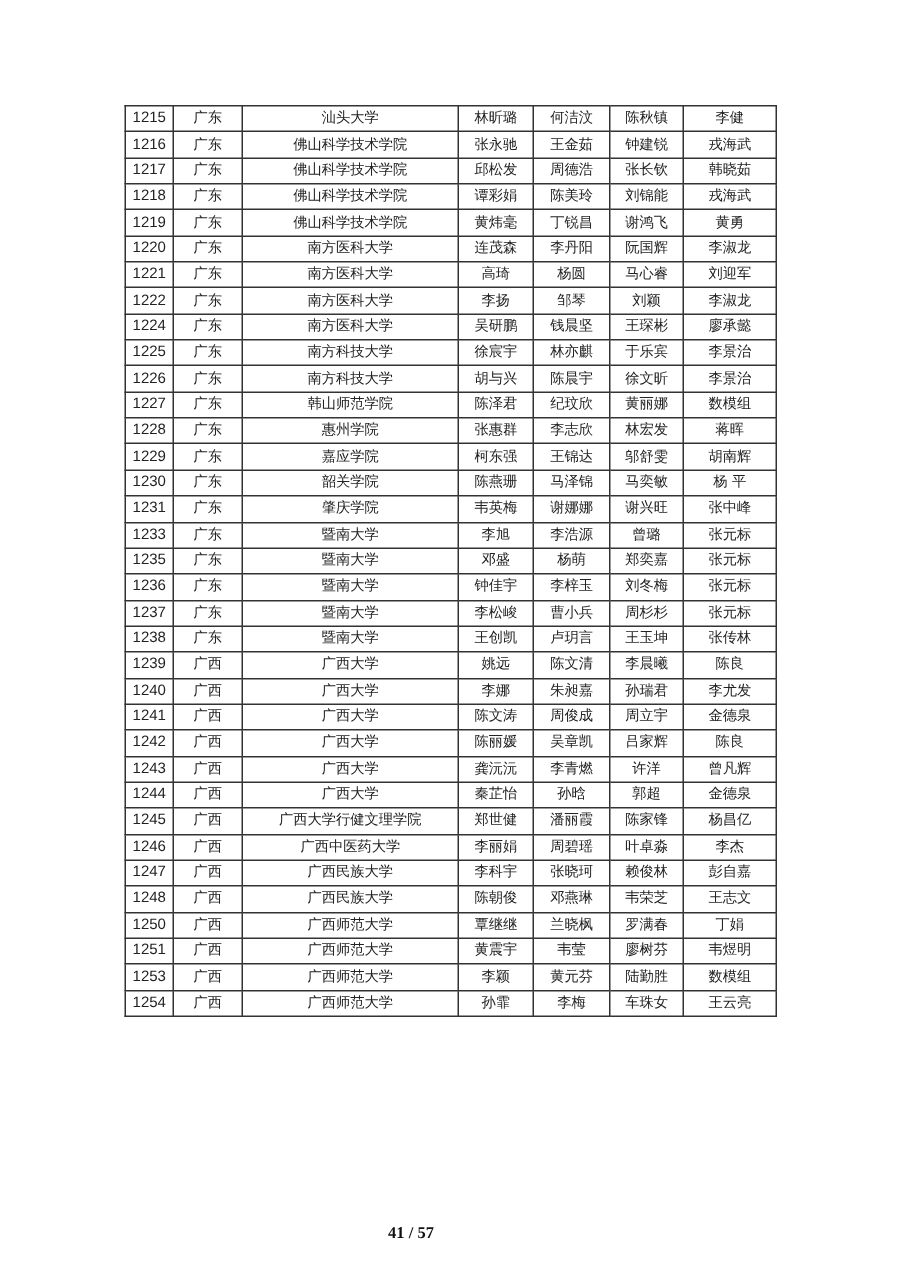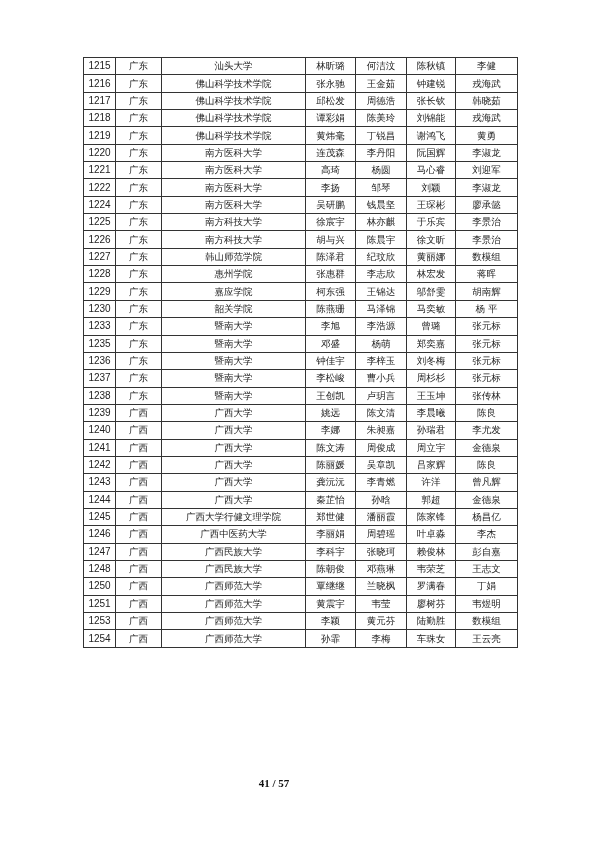--- a/index.html
+++ b/index.html
@@ -1,20 +1,20 @@
 <!DOCTYPE html>
 <html><head>
 <meta charset="utf-8">
 <style>
   html, body { margin:0; padding:0; background:#ffffff; }
   body { width:600px; height:848px; position:relative; overflow:hidden; font-family:"DejaVu Sans", sans-serif; }
-  #tbl { position:absolute; left:83px; top:57px; width:434px; border-collapse:collapse; table-layout:fixed;border-radius:22px; }
+  #tbl { position:absolute; left:83px; top:70px; width:434px; border-collapse:collapse; table-layout:fixed;border-radius:22px; }
   #tbl td { border:1px solid #333; height:16.35px; padding:0; font-size:9.5px; color:#222; text-align:center; white-space:nowrap; overflow:hidden; line-height:16px; }
   #tbl td.num { font-family:"Liberation Sans", sans-serif; font-size:10px; }
-  #footer { position:absolute; left:0; width:548px; top:777px; text-align:center; font-family:"Liberation Serif", serif; font-weight:bold; font-size:11px; color:#111; }
+  #footer { position:absolute; left:0; width:548px; top:816px; text-align:center; font-family:"Liberation Serif", serif; font-weight:bold; font-size:11px; color:#111; }
 </style>
 </head>
 <body>
 
 <table id="tbl">
   <colgroup>
     <col style="width:32px">
       <col style="width:46px">
       <col style="width:144px">
     <col style="width:50px">
@@ -152,20 +152,29 @@
       <tr>
         <td class="num">1230</td>
         <td>广东</td>
         <td>韶关学院</td>
         <td>陈燕珊</td>
         <td>马泽锦</td>
         <td>马奕敏</td>
         <td>杨 平</td>
       </tr>
       <tr>
+        <td class="num">1231</td>
+        <td>广东</td>
+        <td>肇庆学院</td>
+        <td>韦英梅</td>
+        <td>谢娜娜</td>
+        <td>谢兴旺</td>
+        <td>张中峰</td>
+      </tr>
+      <tr>
         <td class="num">1233</td>
         <td>广东</td>
         <td>暨南大学</td>
         <td>李旭</td>
         <td>李浩源</td>
         <td>曾璐</td>
         <td>张元标</td>
       </tr>
       <tr>
         <td class="num">1235</td>

